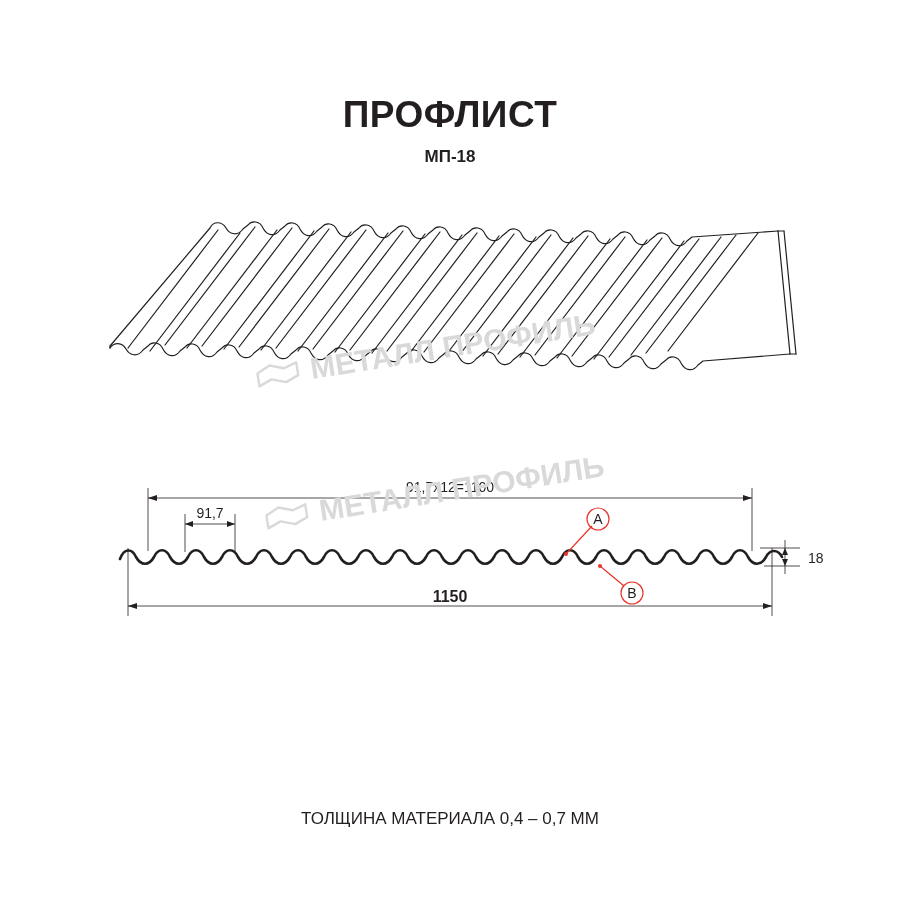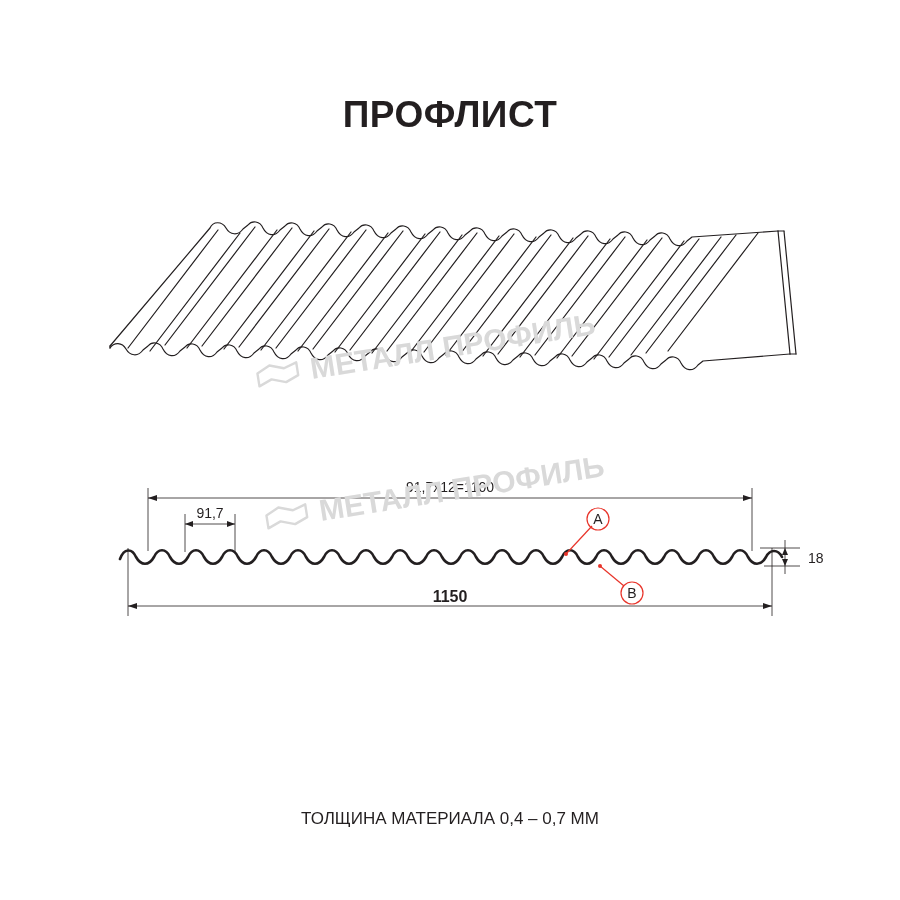--- a/index.html
+++ b/index.html
@@ -96,20 +96,21 @@
     font-family: "Liberation Sans", sans-serif;
     fill: #231f20;
   }
 </style>
 </head>
 <body>
 
 <div class="page">
 
   <div class="title">ПРОФЛИСТ</div>
+  <div class="subtitle">МП-18</div>
 
   <div class="iso-wrap">
     <svg width="700" height="170" viewBox="0 0 700 170">
       <g fill="none" stroke="#231f20" stroke-width="1.2" stroke-linejoin="round" stroke-linecap="round">
 
         <path d="M10,140 L110,22
                  C113,15 122,15 126,22
                  C130,29 138,30 143,23
                  L148,19
                  C152,14 160,15 163,22

